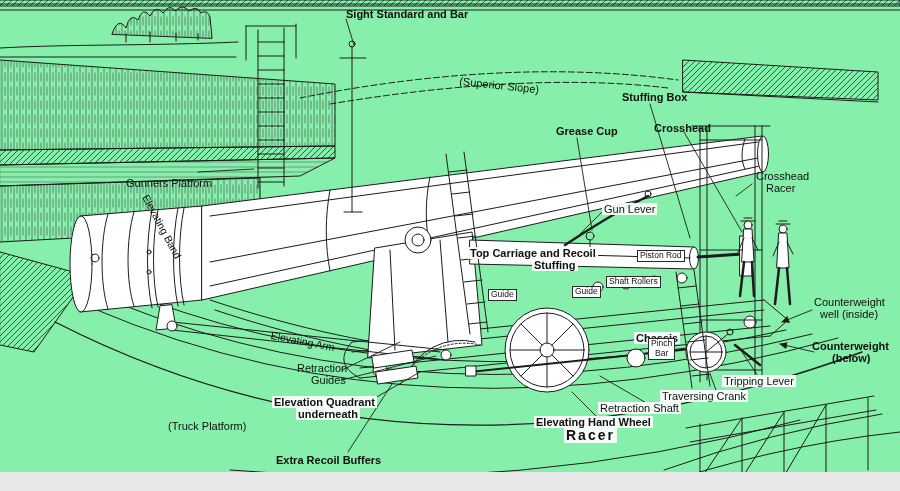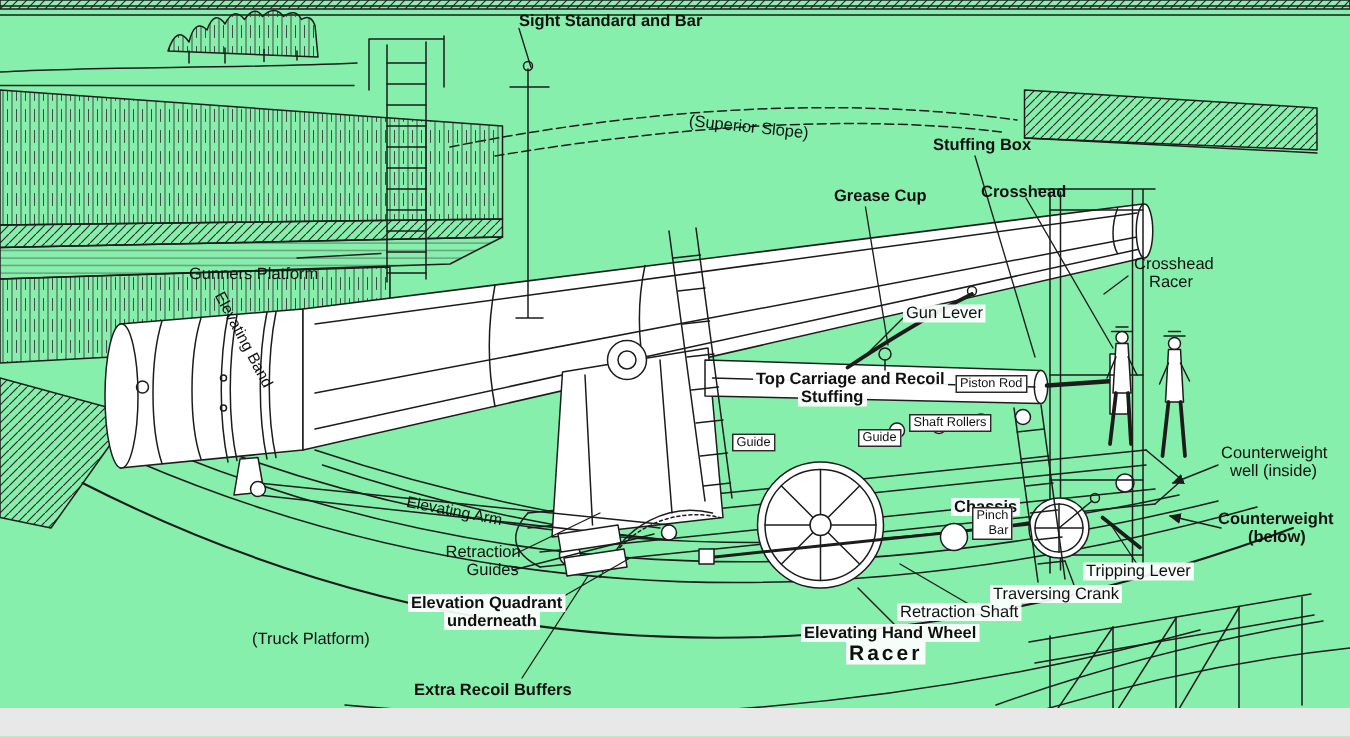--- a/index.html
+++ b/index.html
@@ -3,21 +3,21 @@
 <meta charset="utf-8">
 <style>
   html,body{margin:0;padding:0;background:#e8e8e8;}
   .fig{position:relative;width:900px;height:472px;background:#86efac;overflow:hidden;
        font-family:"Liberation Sans",sans-serif;color:#111;}
   .art{position:absolute;left:0;top:0;stroke:#1c1c1c;fill:none;stroke-width:1;
        stroke-linecap:round;stroke-linejoin:round;}
   .lbl{position:absolute;font-size:11px;line-height:1.1;white-space:nowrap;color:#101010;}
   .b{font-weight:bold;}
   .bg{background:rgba(255,255,255,.92);padding:0 2px;text-align:center;}
-  .box{border:1px solid #2a2a2a;background:#fff;font-size:8.5px;padding:0 2px;text-align:right;line-height:1.15;}
+  .box{border:1px solid #2a2a2a;background:#fff;font-size:8.5px;padding:0 2px;text-align:center;line-height:1.15;}
   .rot{transform-origin:0 0;}
   .racer-word{font-size:14px;letter-spacing:2px;}
 </style>
 </head>
 <body>
 
 <div class="fig">
 
 <svg class="art" width="900" height="491" viewBox="0 0 900 491">
   <defs>
@@ -203,21 +203,21 @@
 
 <div class="lbl b" style="left:346px;top:8px">Sight Standard and Bar</div>
 <div class="lbl rot" style="left:460px;top:75px;transform:rotate(6deg)">(Superior Slope)</div>
 <div class="lbl b" style="left:622px;top:91px">Stuffing Box</div>
 <div class="lbl b" style="left:556px;top:125px">Grease Cup</div>
 <div class="lbl b" style="left:654px;top:122px">Crosshead</div>
 <div class="lbl" style="left:756px;top:170px">Crosshead</div>
 <div class="lbl" style="left:766px;top:182px">Racer</div>
 <div class="lbl" style="left:126px;top:177px">Gunners Platform</div>
 <div class="lbl bg" style="left:602px;top:203px">Gun Lever</div>
-<div class="lbl b bg" style="left:502px;top:247px">Top Carriage and Recoil</div>
+<div class="lbl b bg" style="left:468px;top:247px">Top Carriage and Recoil</div>
 <div class="lbl b bg" style="left:532px;top:259px">Stuffing</div>
 <div class="lbl box" style="left:637px;top:250px">Piston Rod</div>
 <div class="lbl box" style="left:606px;top:276px">Shaft Rollers</div>
 <div class="lbl box" style="left:488px;top:289px">Guide</div>
 <div class="lbl box" style="left:572px;top:286px">Guide</div>
 <div class="lbl rot" style="left:150px;top:193px;transform:rotate(62deg);font-size:10.5px">Elevating Band</div>
 <div class="lbl" style="left:814px;top:296px">Counterweight</div>
 <div class="lbl" style="left:820px;top:308px">well (inside)</div>
 <div class="lbl b" style="left:812px;top:340px">Counterweight</div>
 <div class="lbl b" style="left:832px;top:352px">(below)</div>

